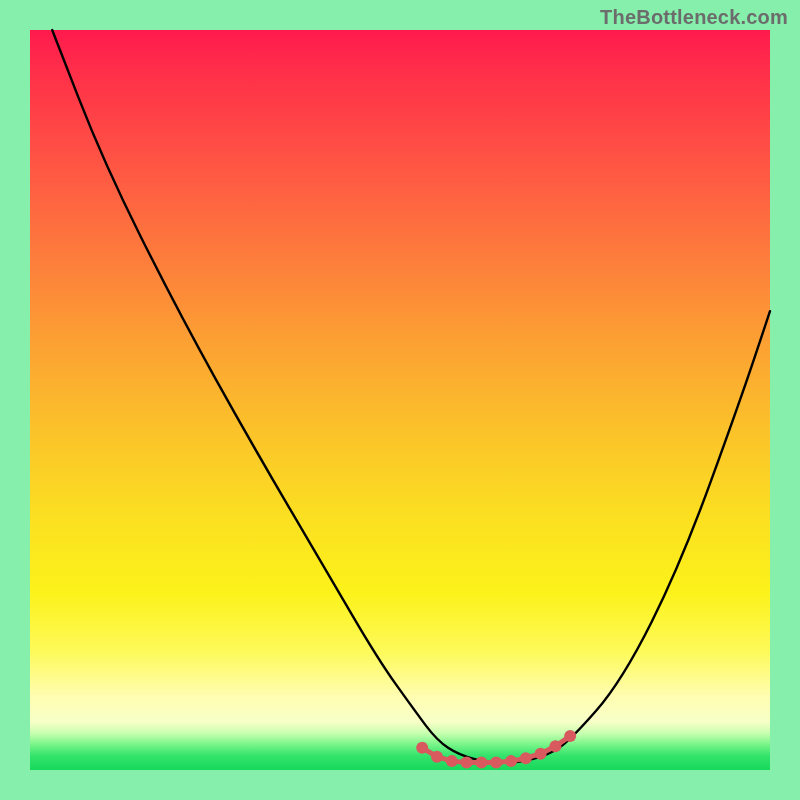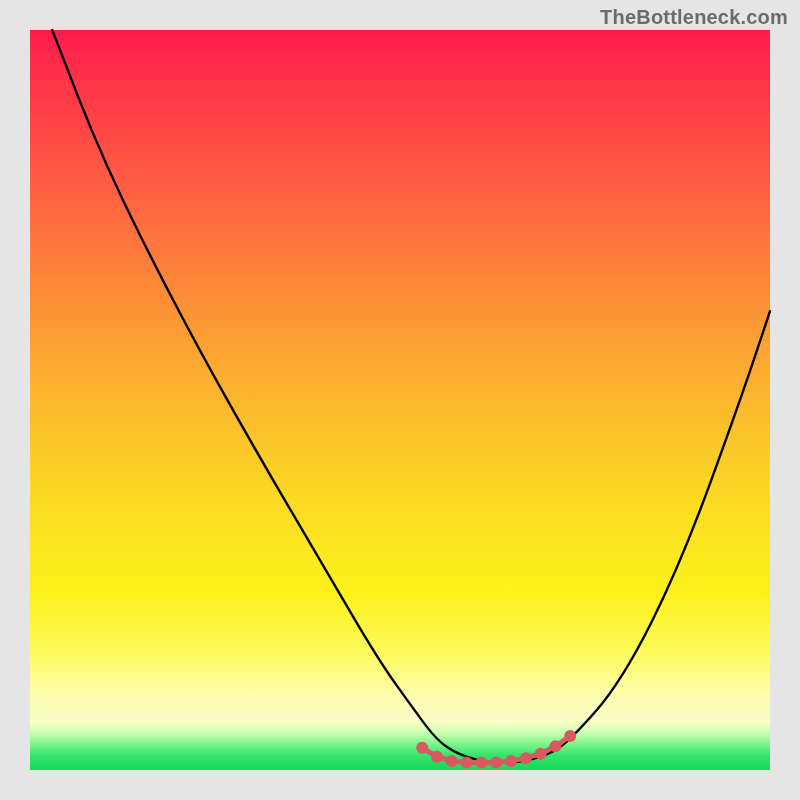--- a/index.html
+++ b/index.html
@@ -8,21 +8,21 @@
     width: 800px;
     height: 800px;
     background: #000;
     overflow: hidden;
     font-family: Arial, Helvetica, sans-serif;
   }
   .frame {
     position: relative;
     width: 800px;
     height: 800px;
-    background: #e5e5e5;
+    background: #86efac;
   }
   .plot-area {
     position: absolute;
     left: 30px;
     top: 30px;
     width: 740px;
     height: 740px;
     
     background: linear-gradient(
       to bottom,

